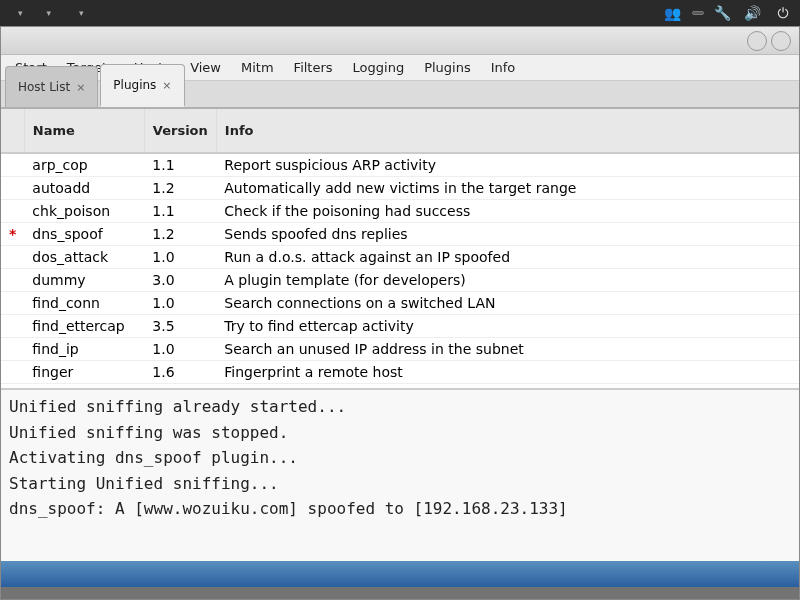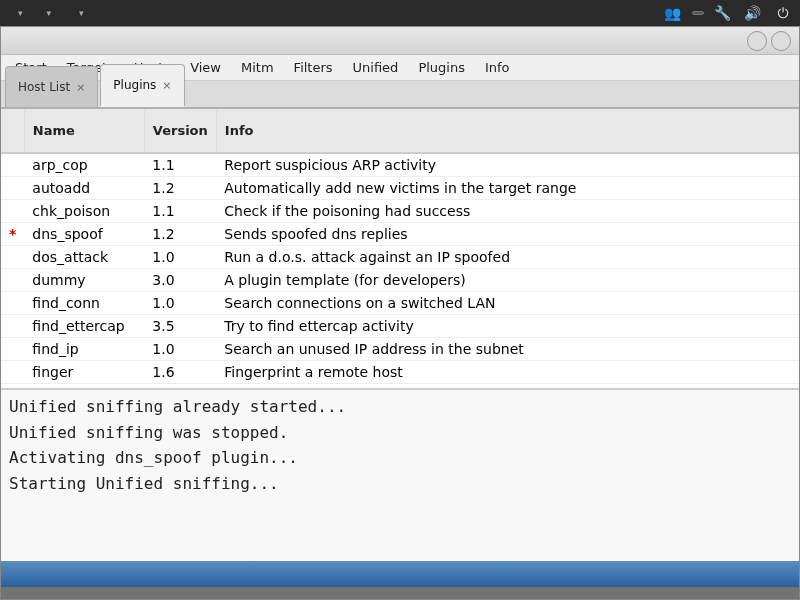--- a/index.html
+++ b/index.html
@@ -255,21 +255,21 @@
     </div>
   </div>
 
   <div class="menu-bar">
     <div class="menu-item">Start</div>
     <div class="menu-item">Targets</div>
     <div class="menu-item">Hosts</div>
     <div class="menu-item">View</div>
     <div class="menu-item">Mitm</div>
     <div class="menu-item">Filters</div>
-    <div class="menu-item">Unified</div>
+    <div class="menu-item">Logging</div>
     <div class="menu-item">Plugins</div>
     <div class="menu-item">Info</div>
   </div>
 
   <div class="tab-bar">
     <div class="tab">
       <span>Host List</span>
       <span class="tab-close">×</span>
     </div>
     <div class="tab active">
@@ -352,17 +352,18 @@
         </tbody>
     </table>
   </div>
 
   <div class="log-area" id="log-area">
   <span class="log-line">Unified sniffing already started...</span>
       <span class="log-line">Unified sniffing was stopped.</span>
       <span class="log-line">Activating dns_spoof plugin...</span>
       <span class="log-line">Starting Unified sniffing...</span>
       <span class="log-line"></span>
+      <span class="log-line">dns_spoof: A [www.wozuiku.com] spoofed to [192.168.23.133]</span>
     </div>
 
   <div class="bottom-bar"></div>
 
 </div>
 
 </body></html>

